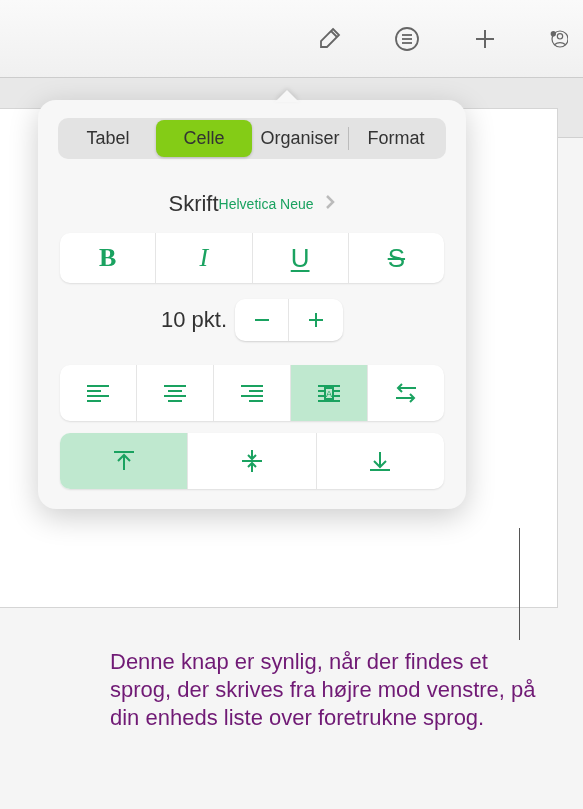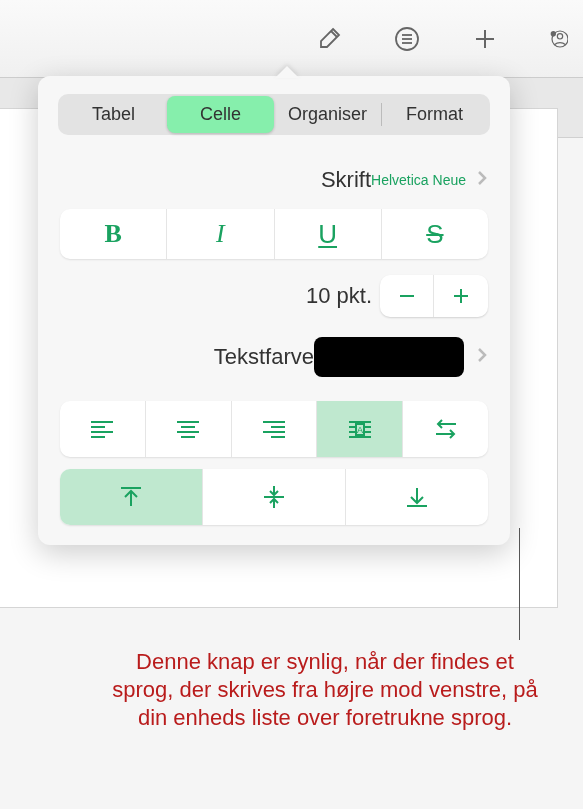--- a/index.html
+++ b/index.html
@@ -46,25 +46,25 @@
       top: 108px;
       left: 0;
       right: 25px;
       height: 500px;
       background: #fff;
       border: 1px solid #d5d5d5;
       border-left: none;
     }
     .popover {
       position: absolute;
-      top: 76px;
+      top: 100px;
       left: 38px;
-      width: 472px;
+      width: 428px;
       background: #f7f7f7;
-      border-radius: 12px;
+      border-radius: 18px;
       box-shadow: 0 8px 30px rgba(0,0,0,0.2);
       padding: 0 0 20px 0;
     }
     .popover::before {
       content: '';
       position: absolute;
       top: -10px;
       left: 237px;
       width: 0;
       height: 0;
@@ -84,38 +84,38 @@
       flex: 1;
       text-align: center;
       padding: 8px 4px;
       font-size: 18px;
       color: #333;
       border-radius: 8px;
       cursor: pointer;
       position: relative;
     }
     .tab.active {
-      background: #86efac;
+      background: #84cc16;
       box-shadow: 0 1px 3px rgba(0,0,0,0.2);
       font-weight: 500;
     }
     .tab:not(:last-child):not(.active)::after {
       content: '';
       position: absolute;
       right: -1px;
       top: 20%;
       height: 60%;
       width: 1px;
       background: #bbb;
     }
     .row {
       display: flex;
       align-items: center;
       padding: 10px 22px;
-      justify-content: flex-end;
+      justify-content: center;
     }
     .row-label {
       font-size: 22px;
       color: #333;
     }
     .font-value {
       font-size: 14px;
       color: #1aa260;
       margin-right: 10px;
     }
@@ -222,22 +222,22 @@
       height: 112px;
       background: #555;
     }
     .callout-text {
       position: absolute;
       left: 110px;
       top: 648px;
       width: 430px;
       font-size: 22px;
       line-height: 1.28;
-      color: #b91c1c;
-      text-align: center;
+      color: #701a75;
+      text-align: left;
     }
     .right-group { display: flex; align-items: center; }
   </style>
 </head>
 <body>
 
 <div class="toolbar">
   <div class="toolbar-icon">
     <svg width="28" height="28" viewBox="0 0 28 28" fill="none" stroke="currentColor" stroke-width="1.8">
         <path d="M18 4 L24 10 L12 22 L6 22 L6 16 Z"></path>
@@ -315,31 +315,20 @@
         <div class="stepper-btn">
           <svg width="22" height="22" viewBox="0 0 22 22" stroke="currentColor" stroke-width="2">
               <line x1="4" y1="11" x2="18" y2="11"></line>
               <line x1="11" y1="4" x2="11" y2="18"></line>
             </svg>
         </div>
       </div>
     </div>
   </div>
 
-  <div class="row">
-    <span class="row-label">Tekstfarve</span>
-    <div class="right-group">
-      <div class="color-swatch"></div>
-      <span class="chevron">
-        <svg width="12" height="18" viewBox="0 0 12 18" fill="none" stroke="currentColor" stroke-width="2.5">
-            <path d="M3 3 L9 9 L3 15"></path>
-          </svg>
-      </span>
-    </div>
-  </div>
 
   <div class="align-grid">
     <div class="align-btn">
       <svg width="28" height="22" viewBox="0 0 28 22" stroke="currentColor" stroke-width="2">
           <line x1="3" y1="4" x2="25" y2="4"></line>
           <line x1="3" y1="9" x2="17" y2="9"></line>
           <line x1="3" y1="14" x2="25" y2="14"></line>
           <line x1="3" y1="19" x2="17" y2="19"></line>
         </svg>
     </div>

